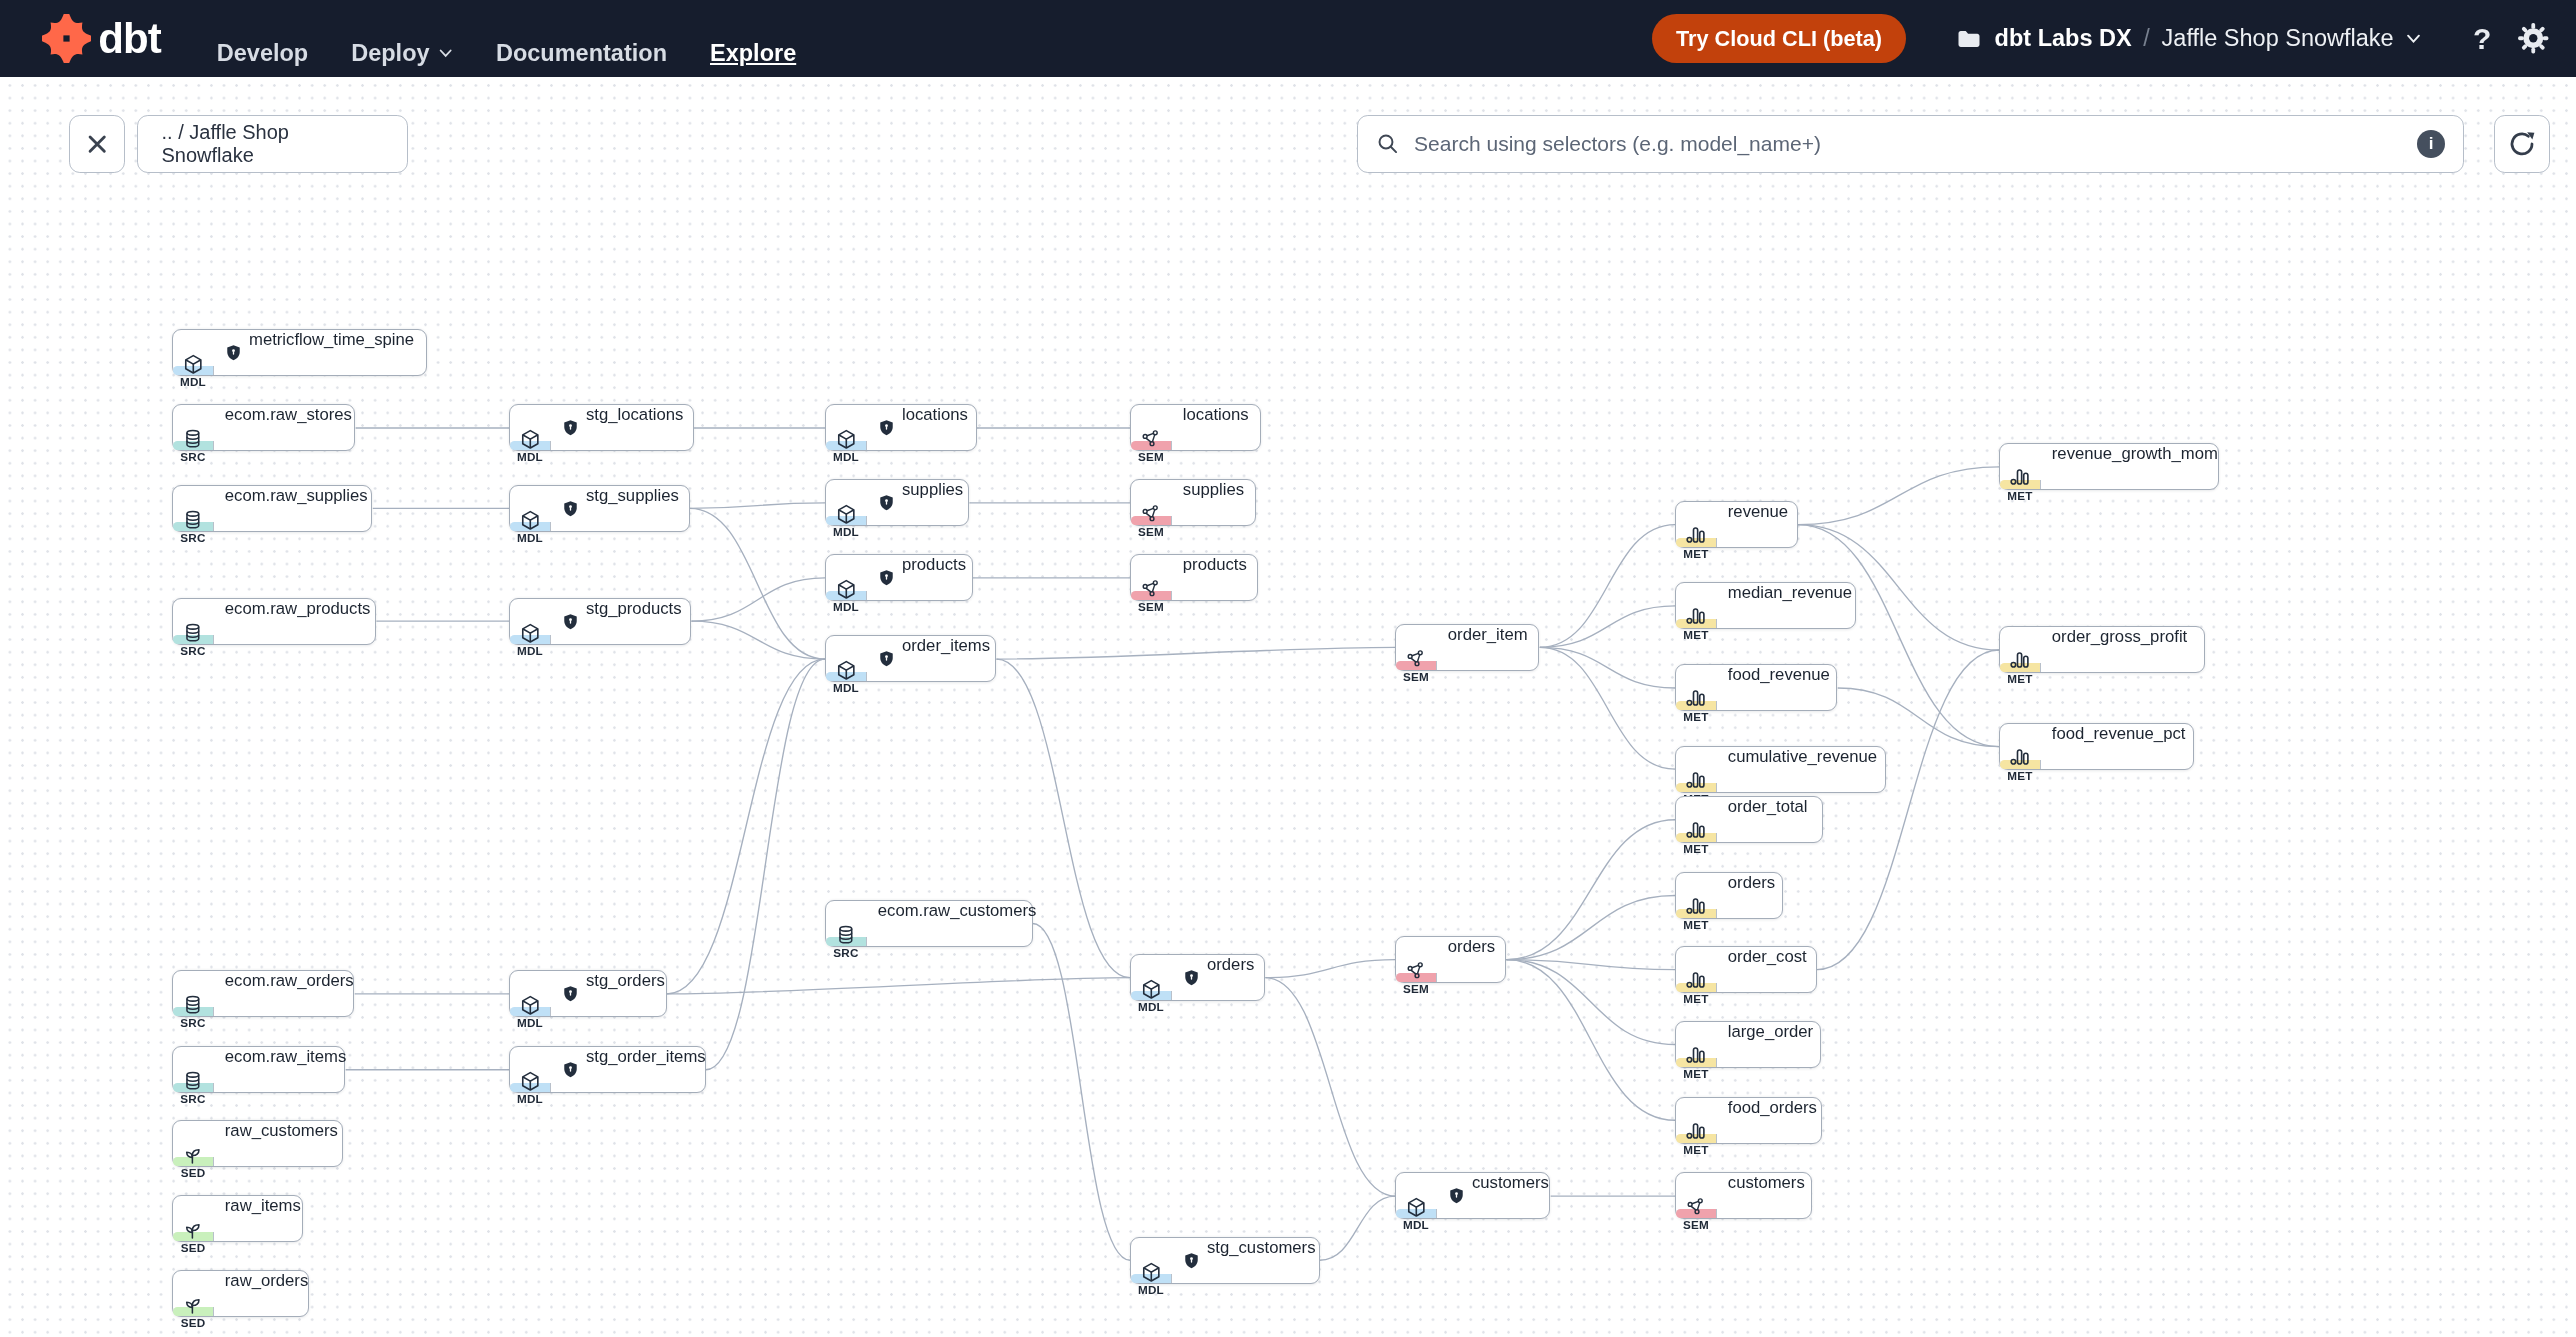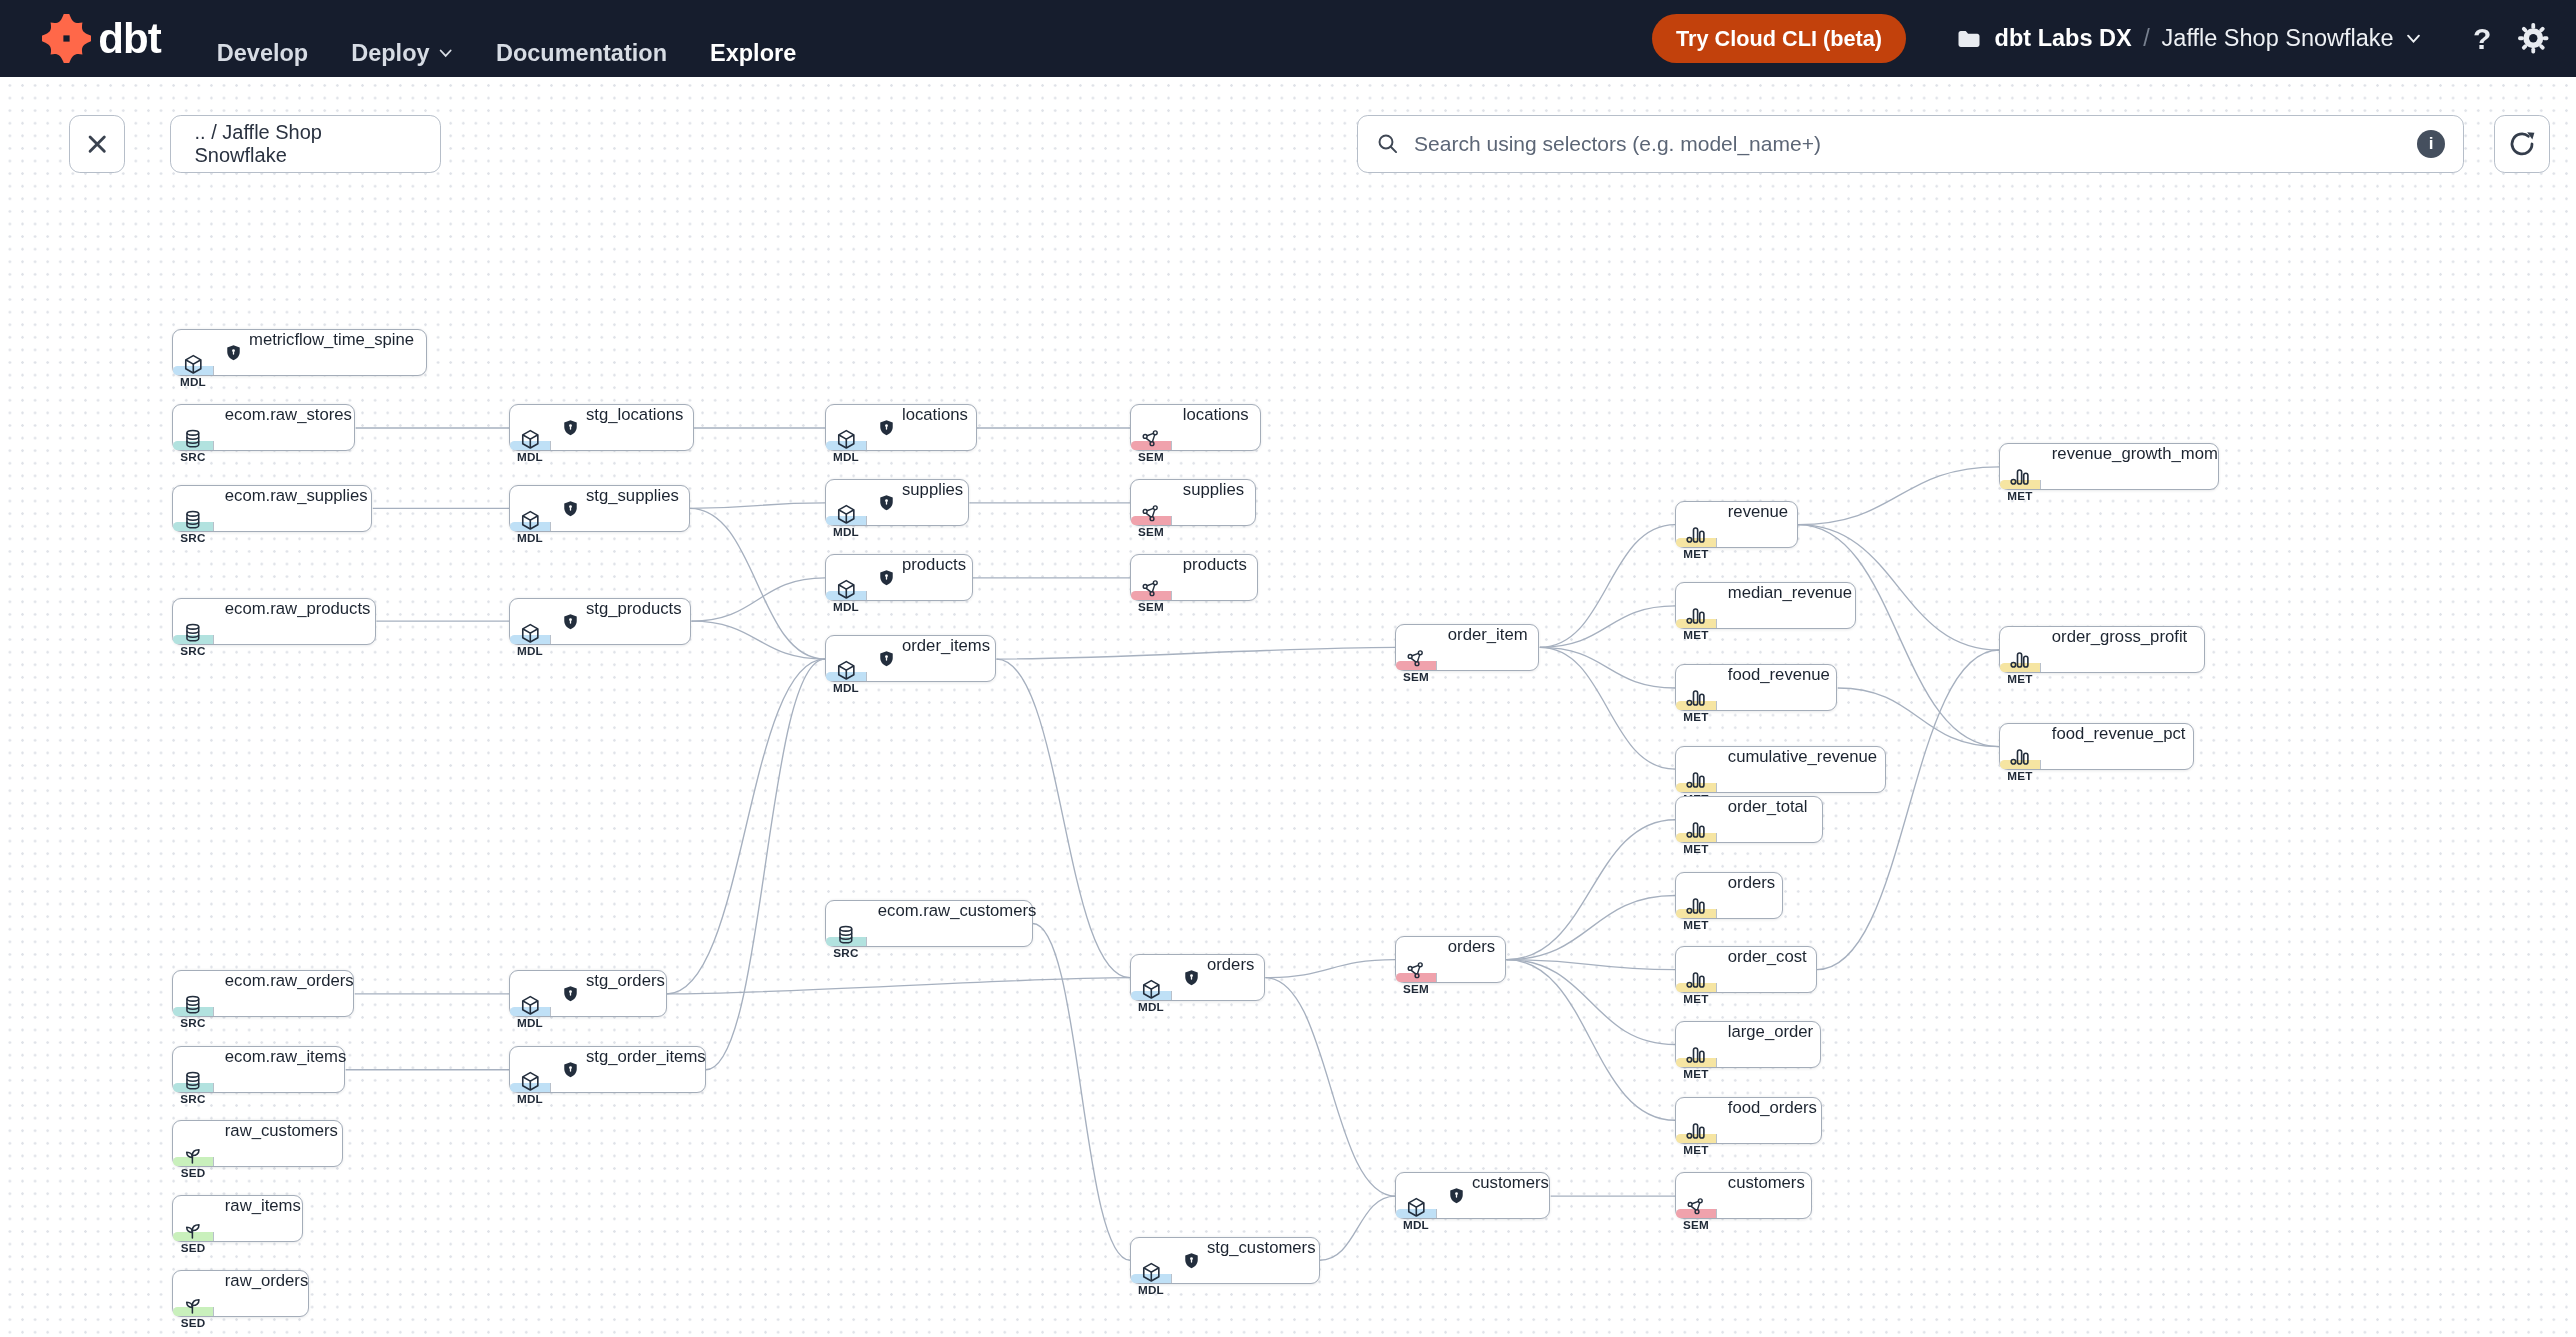--- a/index.html
+++ b/index.html
@@ -23,36 +23,36 @@
   .nlabel{font-size:16.7px;font-weight:500;color:#1c2430;}
   .shield{display:flex;align-items:center;}
   
   #navbar{position:absolute;left:0;top:0;width:2576px;height:77px;background:#161d2d;
     z-index:10;display:flex;align-items:center;padding:0 0 0 42px;box-sizing:border-box;}
   #logo{display:flex;align-items:center;gap:7.2px;}
   #logo-text{color:#ffffff;font-size:42px;font-weight:700;letter-spacing:-0.9px;line-height:77px;}
   #menu{display:flex;align-items:center;gap:43px;margin-left:56px;margin-top:29px;}
   .nav-item{font-size:23.5px;font-weight:600;color:#d7dce4;cursor:pointer;display:flex;
     align-items:center;gap:8.1px;}
-  .nav-item.active{color:#ffffff;}
+  .nav-item.active{color:#ffffff;text-decoration:underline;}
   #nav-right{margin-left:auto;display:flex;align-items:center;gap:23.5px;padding-right:27px;}
   #cta{background:#c2410c;color:#ffffff;border:none;border-radius:25px;height:49px;
     padding:0 24.4px;font-size:21.7px;font-weight:600;font-family:"Liberation Sans",sans-serif;
     cursor:pointer;}
   #project-crumb{display:flex;align-items:center;gap:11.7px;margin-left:25px;color:#eef1f5;}
   .acct{font-size:23.5px;font-weight:700;color:#ffffff;}
   .crumb-sep{font-size:23.5px;color:#77808f;}
   .proj{font-size:23.5px;font-weight:400;color:#eef1f5;}
   #help-icon{font-size:30px;font-weight:700;color:#e8ebf0;margin-left:27px;cursor:pointer;}
   #gear-btn{margin-left:1.8px;cursor:pointer;display:flex;align-items:center;}
   
   .tool{position:absolute;top:115px;height:58px;background:#ffffff;border:1.4px solid #b6bec9;
     border-radius:10.8px;box-sizing:border-box;z-index:5;display:flex;align-items:center;}
   #close-btn{left:69px;width:56px;justify-content:center;cursor:pointer;}
-  #breadcrumb{left:137px;width:271px;padding:0 23.5px;font-size:20px;color:#2a3240;margin-left:33px;}
+  #breadcrumb{left:137px;width:271px;padding:0 23.5px;font-size:20px;color:#2a3240;}
   #searchbar{left:1357px;width:1107px;padding:0 18px;gap:12.6px;}
   #searchbar input{flex:1;border:none;outline:none;background:transparent;font-size:21px;
     color:#28303d;font-family:"Liberation Sans",sans-serif;}
   #searchbar input::placeholder{color:#5c6676;}
   #info-icon{width:28px;height:28px;border-radius:50%;background:#454f5e;color:#ffffff;
     display:flex;align-items:center;justify-content:center;font-size:17px;font-weight:700;
     flex:0 0 28px;cursor:pointer;}
   #refresh-btn{left:2494px;width:56px;justify-content:center;cursor:pointer;}
 </style>
 </head>

